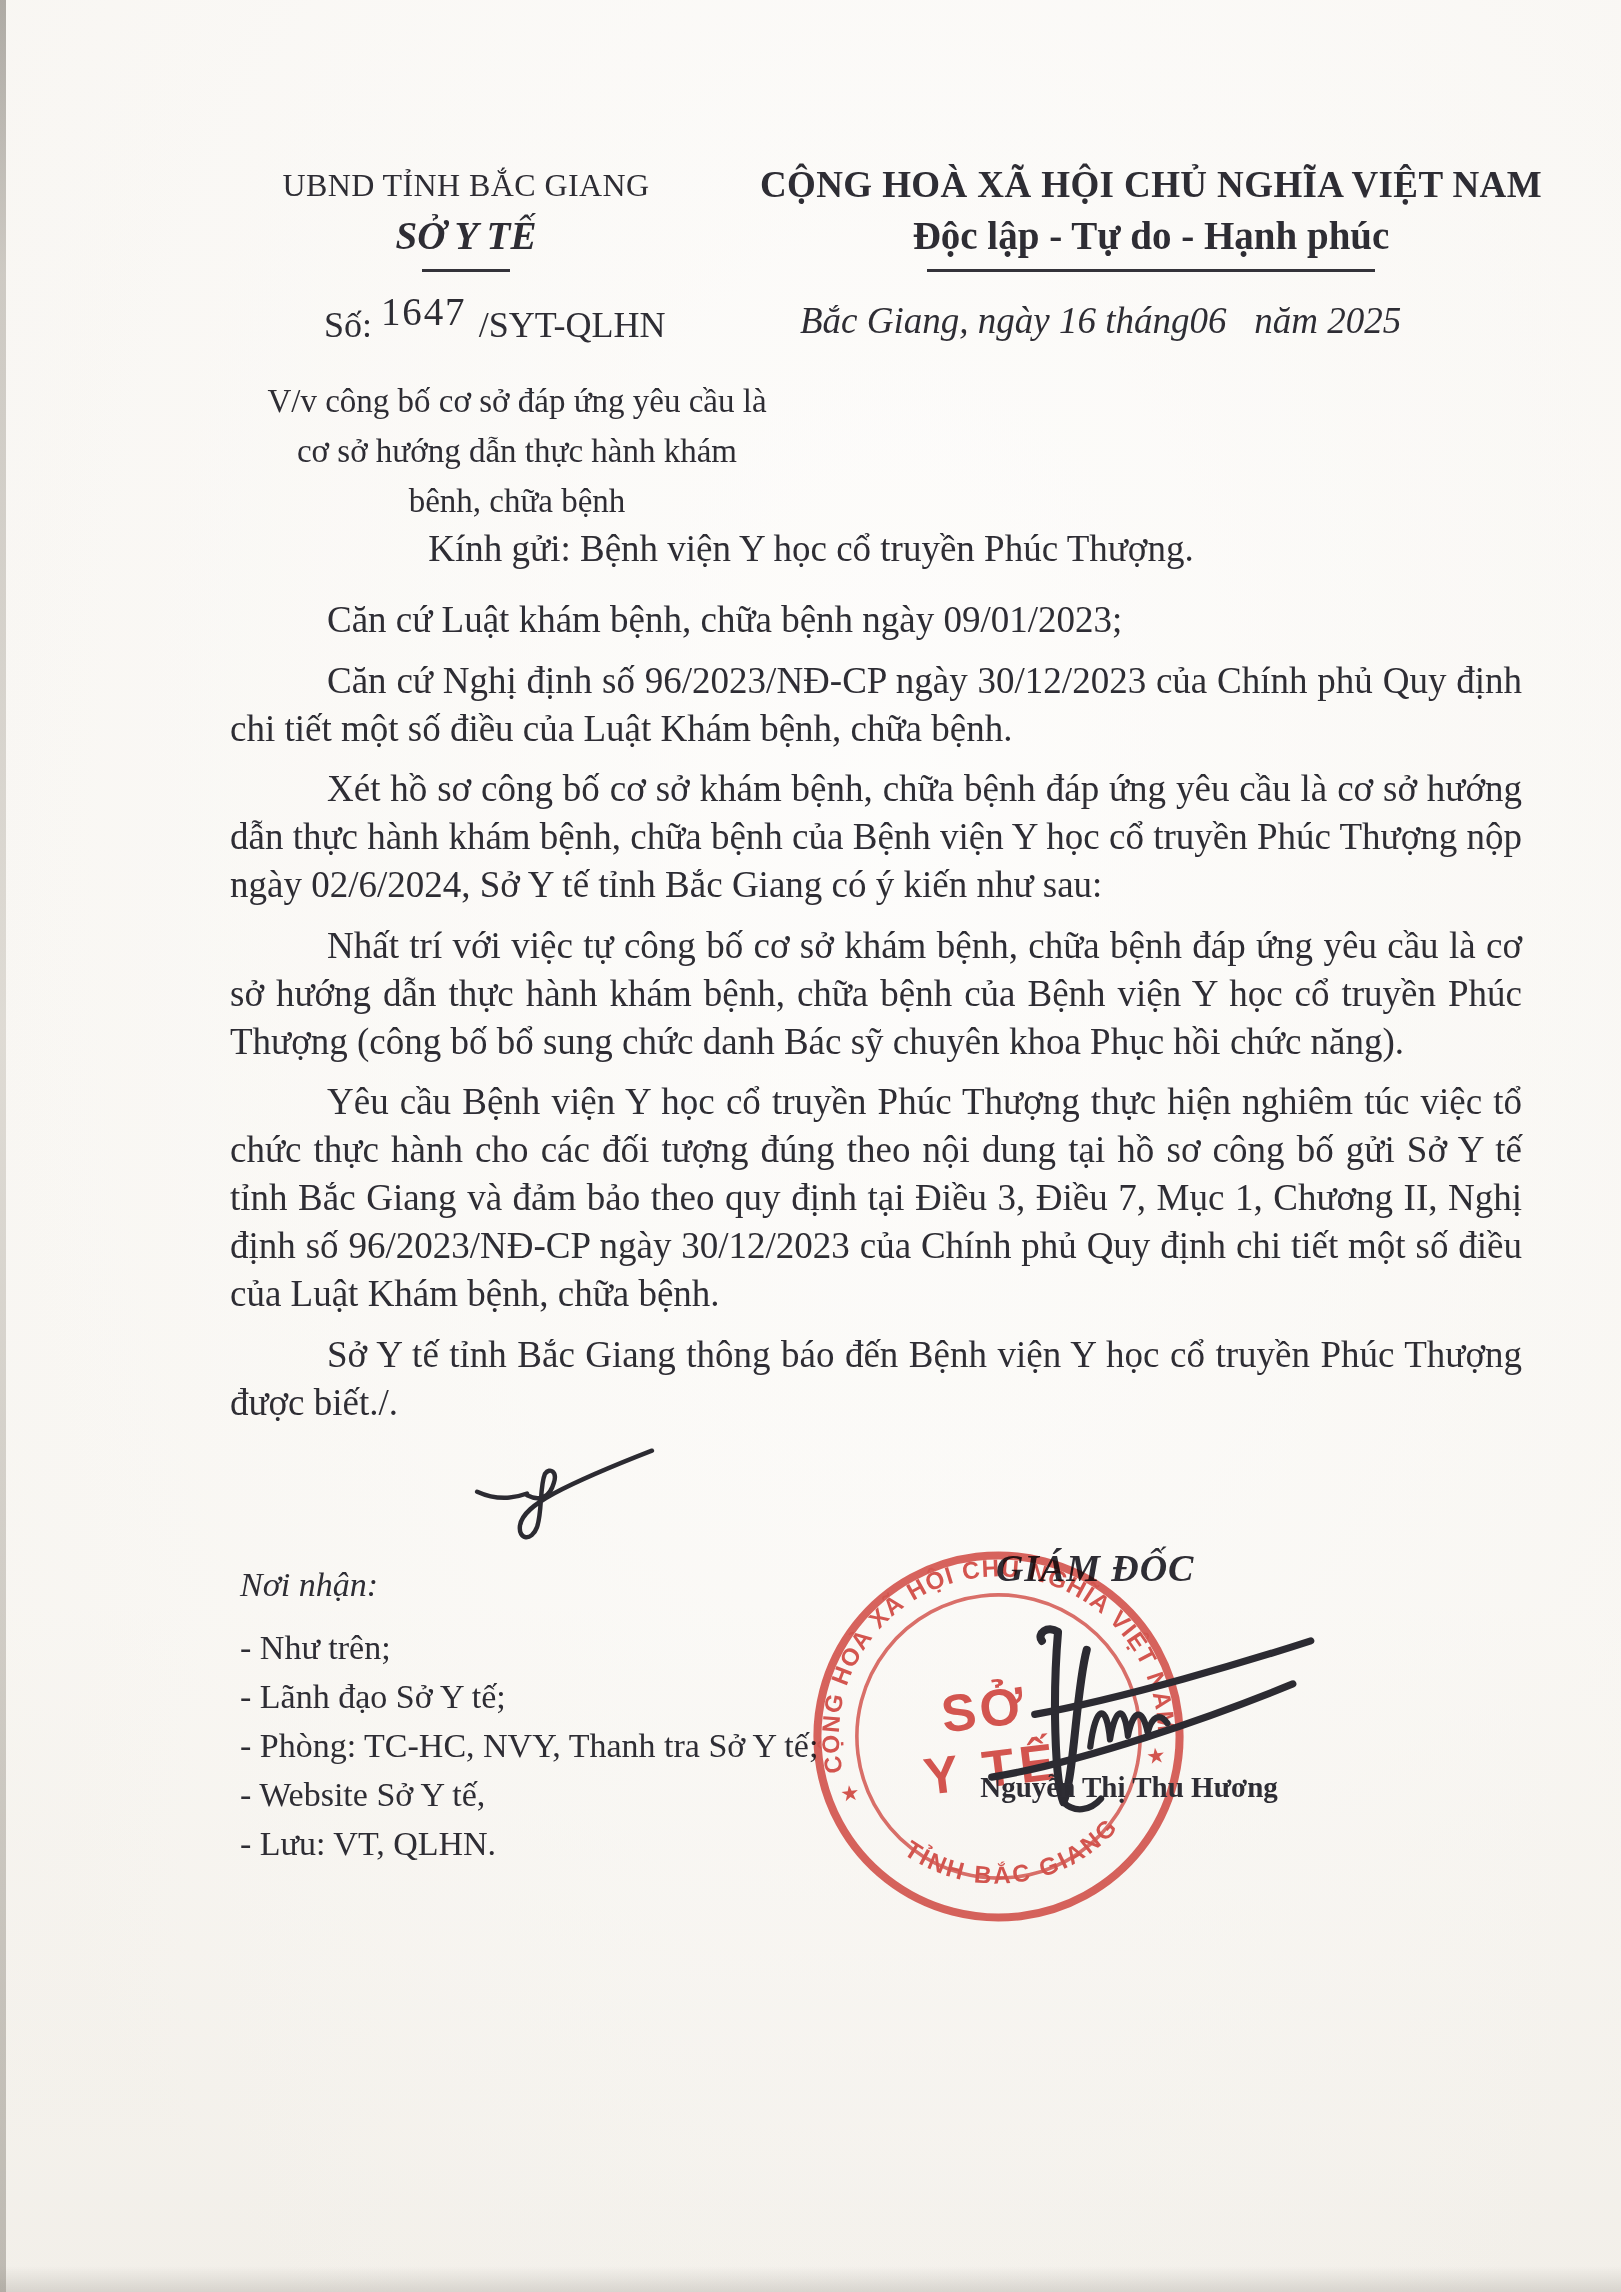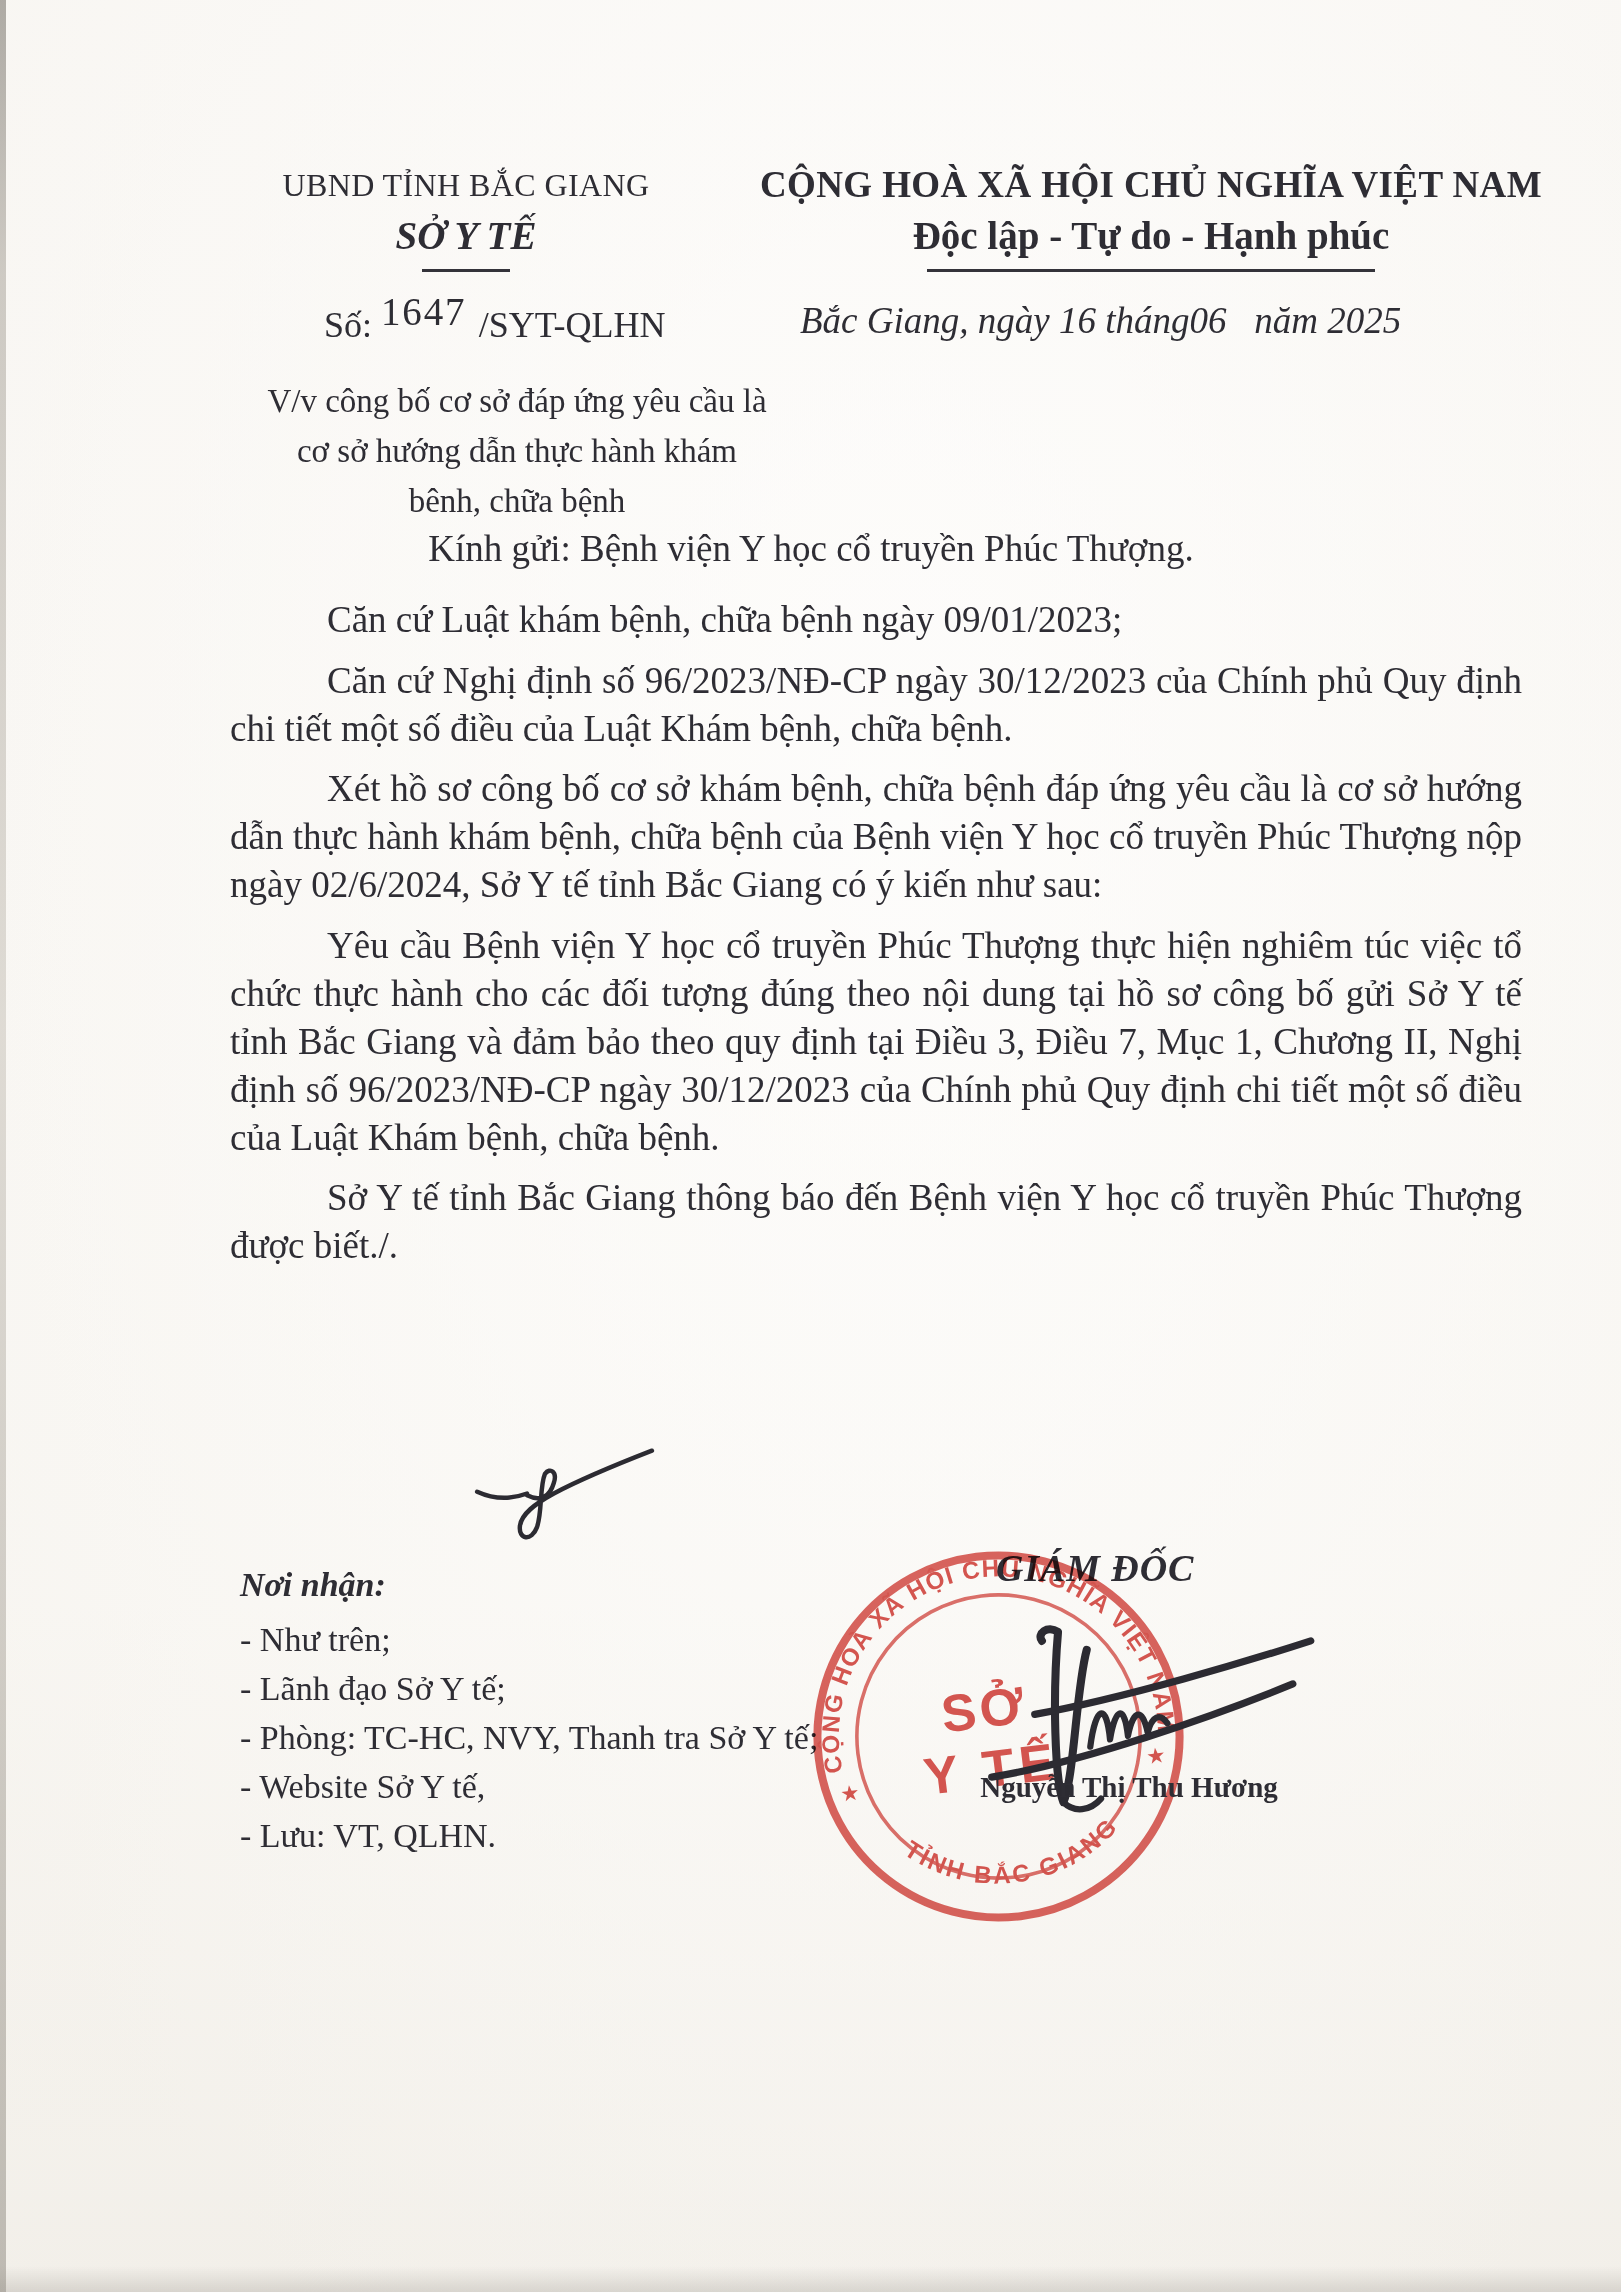--- a/index.html
+++ b/index.html
@@ -44,21 +44,21 @@
   .recipient{left:0;top:527px;width:1622px;text-align:center;font-size:37px;}
   
   .body{left:230px;top:596px;width:1292px;}
   .body p{
     margin:0 0 12.5px 0;
     font-size:37px;line-height:48px;
     text-align:justify;text-indent:97px;
   }
   
   .noinhan{left:240px;top:1560px;font-size:34px;line-height:49px;}
-  .nn-label{font-weight:bold;font-style:italic;margin-bottom:6px;}
+  .nn-label{font-weight:normal;font-style:italic;margin-bottom:14px;}
   .signer-title{left:996px;top:1546px;font-size:38px;font-weight:bold;letter-spacing:0.9px;font-style:italic;}
   .signer-name{left:896px;top:1771px;width:466px;text-align:center;font-size:29px;font-weight:bold;z-index:5;}
   .stamp{left:804px;top:1542px;width:389px;height:389px;mix-blend-mode:multiply;opacity:.9;transform:rotate(-7deg);z-index:2;}
   .signature{left:972px;top:1596px;width:475px;height:269px;z-index:4;}
   .initials{left:466px;top:1440px;width:206px;height:107px;z-index:3;}
   .stroke{fill:none;stroke:#2c2b32;stroke-linecap:round;stroke-linejoin:round;}
 </style>
 </head>
 <body>
 
@@ -89,20 +89,21 @@
     <div>cơ sở hướng dẫn thực hành khám</div>
     <div>bênh, chữa bệnh</div>
   </div>
 
   <div class="abs recipient">Kính gửi: Bệnh viện Y học cổ truyền Phúc Thượng.</div>
 
   <div class="abs body">
     <p>Căn cứ Luật khám bệnh, chữa bệnh ngày 09/01/2023;</p>
     <p>Căn cứ Nghị định số 96/2023/NĐ-CP ngày 30/12/2023 của Chính phủ Quy định chi tiết một số điều của Luật Khám bệnh, chữa bệnh.</p>
     <p>Xét hồ sơ công bố cơ sở khám bệnh, chữa bệnh đáp ứng yêu cầu là cơ sở hướng dẫn thực hành khám bệnh, chữa bệnh của Bệnh viện Y học cổ truyền Phúc Thượng nộp ngày 02/6/2024, Sở Y tế tỉnh Bắc Giang có ý kiến như sau:</p>
+    <p>Nhất trí với việc tự công bố cơ sở khám bệnh, chữa bệnh đáp ứng yêu cầu là cơ sở hướng dẫn thực hành khám bệnh, chữa bệnh của Bệnh viện Y học cổ truyền Phúc Thượng (công bố bổ sung chức danh Bác sỹ chuyên khoa Phục hồi chức năng).</p>
     <p>Yêu cầu Bệnh viện Y học cổ truyền Phúc Thượng thực hiện nghiêm túc việc tổ chức thực hành cho các đối tượng đúng theo nội dung tại hồ sơ công bố gửi Sở Y tế tỉnh Bắc Giang và đảm bảo theo quy định tại Điều 3, Điều 7, Mục 1, Chương II, Nghị định số 96/2023/NĐ-CP ngày 30/12/2023 của Chính phủ Quy định chi tiết một số điều của Luật Khám bệnh, chữa bệnh.</p>
     <p>Sở Y tế tỉnh Bắc Giang thông báo đến Bệnh viện Y học cổ truyền Phúc Thượng được biết./.</p>
   </div>
 
   <svg class="abs initials" viewBox="0 0 230 120">
     <path class="stroke" stroke-width="5" d="M 12,58 C 34,68 52,66 68,60 M 68,62 C 84,70 94,62 98,48 C 102,36 94,30 88,38 C 82,52 85,82 79,98 C 73,114 58,112 60,96 C 62,83 76,72 98,60 C 132,42 172,26 208,12"></path>
   </svg>
 
   <div class="abs noinhan">
     <div class="nn-label">Nơi nhận:</div>

